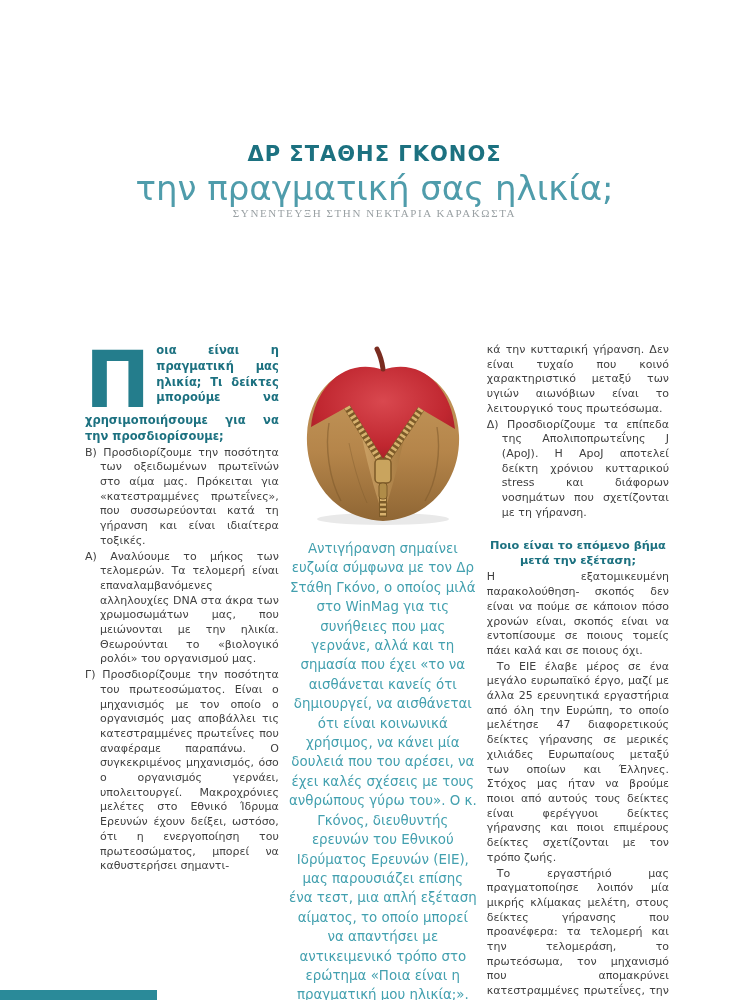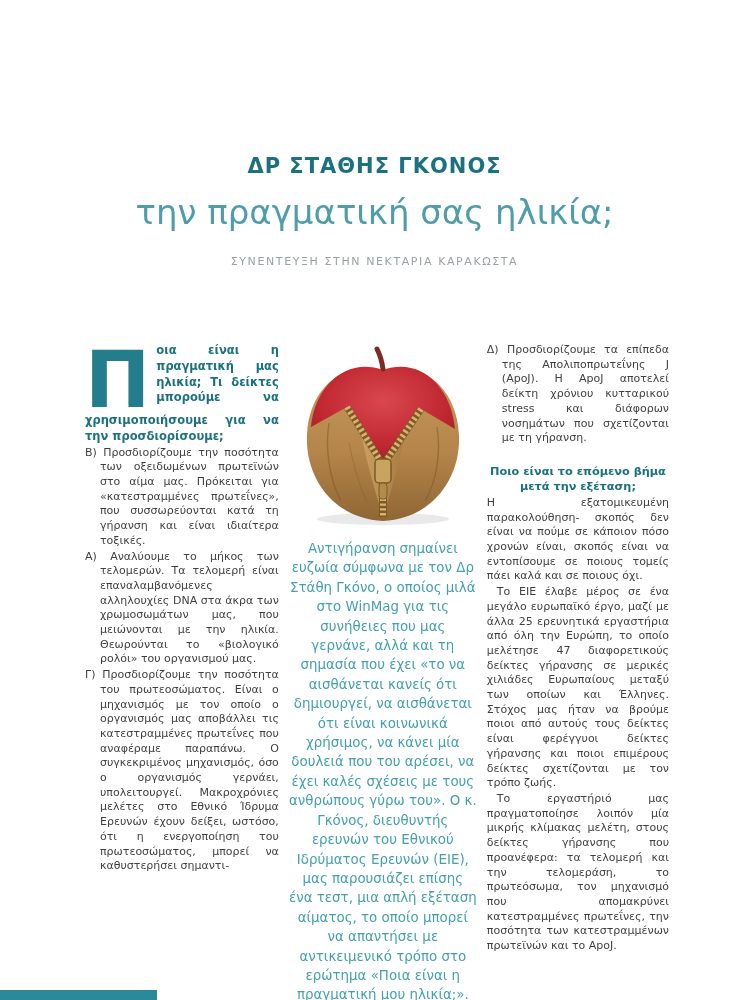--- a/index.html
+++ b/index.html
@@ -1,33 +1,33 @@
 <!DOCTYPE html>
 <html lang="el"><head>
 <meta charset="utf-8">
 <style>
   html,body{margin:0;padding:0;background:#fff;}
   .page{
     position:relative;width:749px;height:1000px;background:#ffffff;overflow:hidden;
     font-family:"DejaVu Sans","Liberation Sans",sans-serif;
   }
   
-  .header{position:absolute;left:0;top:16px;width:749px;text-align:center;}
+  .header{position:absolute;left:0;top:4px;width:749px;text-align:center;}
   .kicker{
     margin-top:138px;font-size:21px;font-weight:bold;letter-spacing:1px;
     color:#1c7180;
   }
   .title{
     margin-top:14px;font-size:46px;font-weight:bold;color:#1c7180;line-height:1.05;
   }
   .subtitle{
-    margin-top:16px;font-size:34px;font-weight:normal;color:#4f9cab;line-height:1.1;
+    margin-top:4px;font-size:34px;font-weight:normal;color:#4f9cab;line-height:1.1;
   }
   .byline{
-    margin-top:24px;font-size:11px;letter-spacing:1.6px;color:#9aa1a4;
+    font-size:11px;letter-spacing:1.6px;color:#9aa1a4;font-family:Liberation Serif, serif;
   }
   
   .columns{
     position:absolute;left:85px;top:343px;width:584px;display:flex;gap:10px;
   }
   .col{font-size:11px;line-height:14.7px;color:#3f3f3f;text-align:justify;}
   .col1{width:199px;}
   .col2{width:188px;}
   .col3{width:187px;}
   .col p{margin:0 0 1px 0;}
@@ -119,20 +119,21 @@
           <rect x="86" y="116" width="16" height="24" rx="4" fill="#c9a45e" stroke="#7c5a28" stroke-width="1.5"></rect>
           <rect x="90" y="140" width="8" height="16" rx="3" fill="#b08c48" stroke="#7c5a28" stroke-width="1"></rect>
 
           <path d="M94 26 C93 18 91 12 88 6" stroke="#7a2c20" stroke-width="5" stroke-linecap="round" fill="none"></path>
         </svg>
       </div>
       <div class="quote">Αντιγήρανση σημαίνει ευζωία σύμφωνα με τον Δρ Στάθη Γκόνο, ο οποίος μιλά στο WinMag για τις συνήθειες που μας γερνάνε, αλλά και τη σημασία που έχει «το να αισθάνεται κανείς ότι δημιουργεί, να αισθάνεται ότι είναι κοινωνικά χρήσιμος, να κάνει μία δουλειά που του αρέσει, να έχει καλές σχέσεις με τους ανθρώπους γύρω του». Ο κ. Γκόνος, διευθυντής ερευνών του Εθνικού Ιδρύματος Ερευνών (ΕΙΕ), μας παρουσιάζει επίσης ένα τεστ, μια απλή εξέταση αίματος, το οποίο μπορεί να απαντήσει με αντικειμενικό τρόπο στο ερώτημα «Ποια είναι η πραγματική μου ηλικία;».</div>
     </div>
 
     <div class="col col3">
+      <p>κά την κυτταρική γήρανση. Δεν είναι τυχαίο που κοινό χαρακτηριστικό μεταξύ των υγιών αιωνόβιων είναι το λειτουργικό τους πρωτεόσωμα.</p>
       <p class="hang"><span>Δ)</span> <span>Προσδιορίζουμε τα επίπεδα της Απολιποπρωτεΐνης J (ApoJ). Η ApoJ αποτελεί δείκτη χρόνιου κυτταρικού stress και διάφορων νοσημάτων που σχετίζονται με τη γήρανση.</span></p>
       <p class="subhead">Ποιο είναι το επόμενο βήμα μετά την εξέταση;</p>
       <p>Η εξατομικευμένη παρακολούθηση- σκοπός δεν είναι να πούμε σε κάποιον πόσο χρονών είναι, σκοπός είναι να εντοπίσουμε σε ποιους τομείς πάει καλά και σε ποιους όχι.</p>
       <p class="indent">Το ΕΙΕ έλαβε μέρος σε ένα μεγάλο ευρωπαϊκό έργο, μαζί με άλλα 25 ερευνητικά εργαστήρια από όλη την Ευρώπη, το οποίο μελέτησε 47 διαφορετικούς δείκτες γήρανσης σε μερικές χιλιάδες Ευρωπαίους μεταξύ των οποίων και Έλληνες. Στόχος μας ήταν να βρούμε ποιοι από αυτούς τους δείκτες είναι φερέγγυοι δείκτες γήρανσης και ποιοι επιμέρους δείκτες σχετίζονται με τον τρόπο ζωής.</p>
       <p class="indent">Το εργαστήριό μας πραγματοποίησε λοιπόν μία μικρής κλίμακας μελέτη, στους δείκτες γήρανσης που προανέφερα: τα τελομερή και την τελομεράση, το πρωτεόσωμα, τον μηχανισμό που απομακρύνει κατεστραμμένες πρωτεΐνες, την ποσότητα των κατεστραμμένων πρωτεϊνών και το ApoJ.</p>
     </div>
 
   </div>
 
   <div class="footer-bar"></div>

